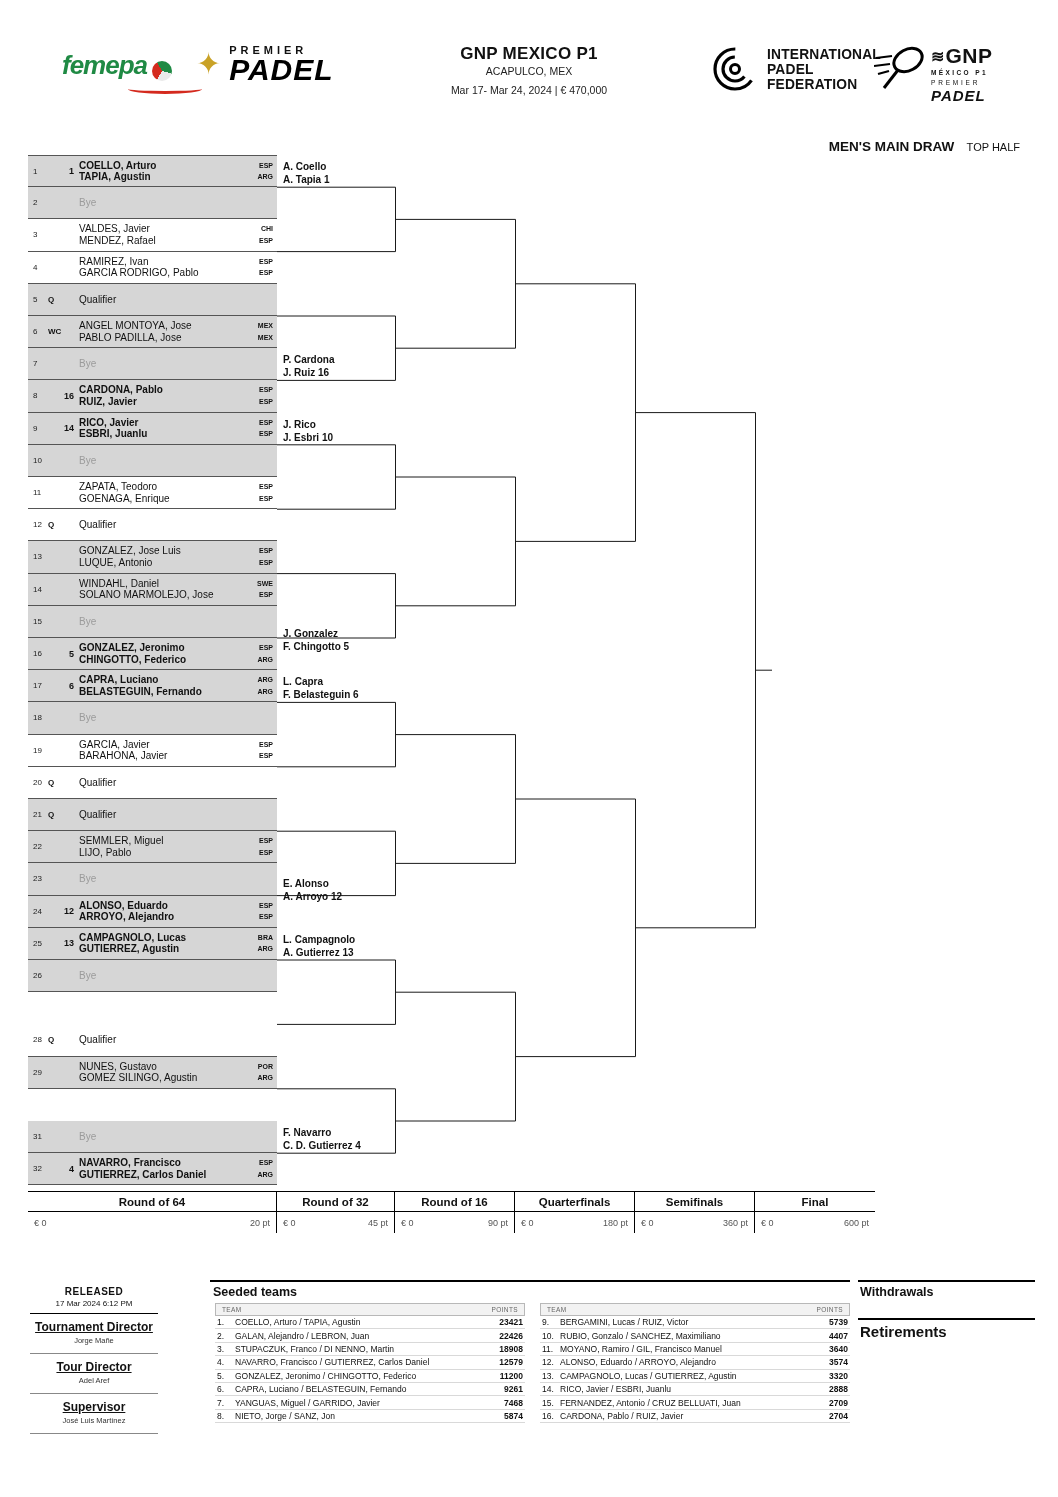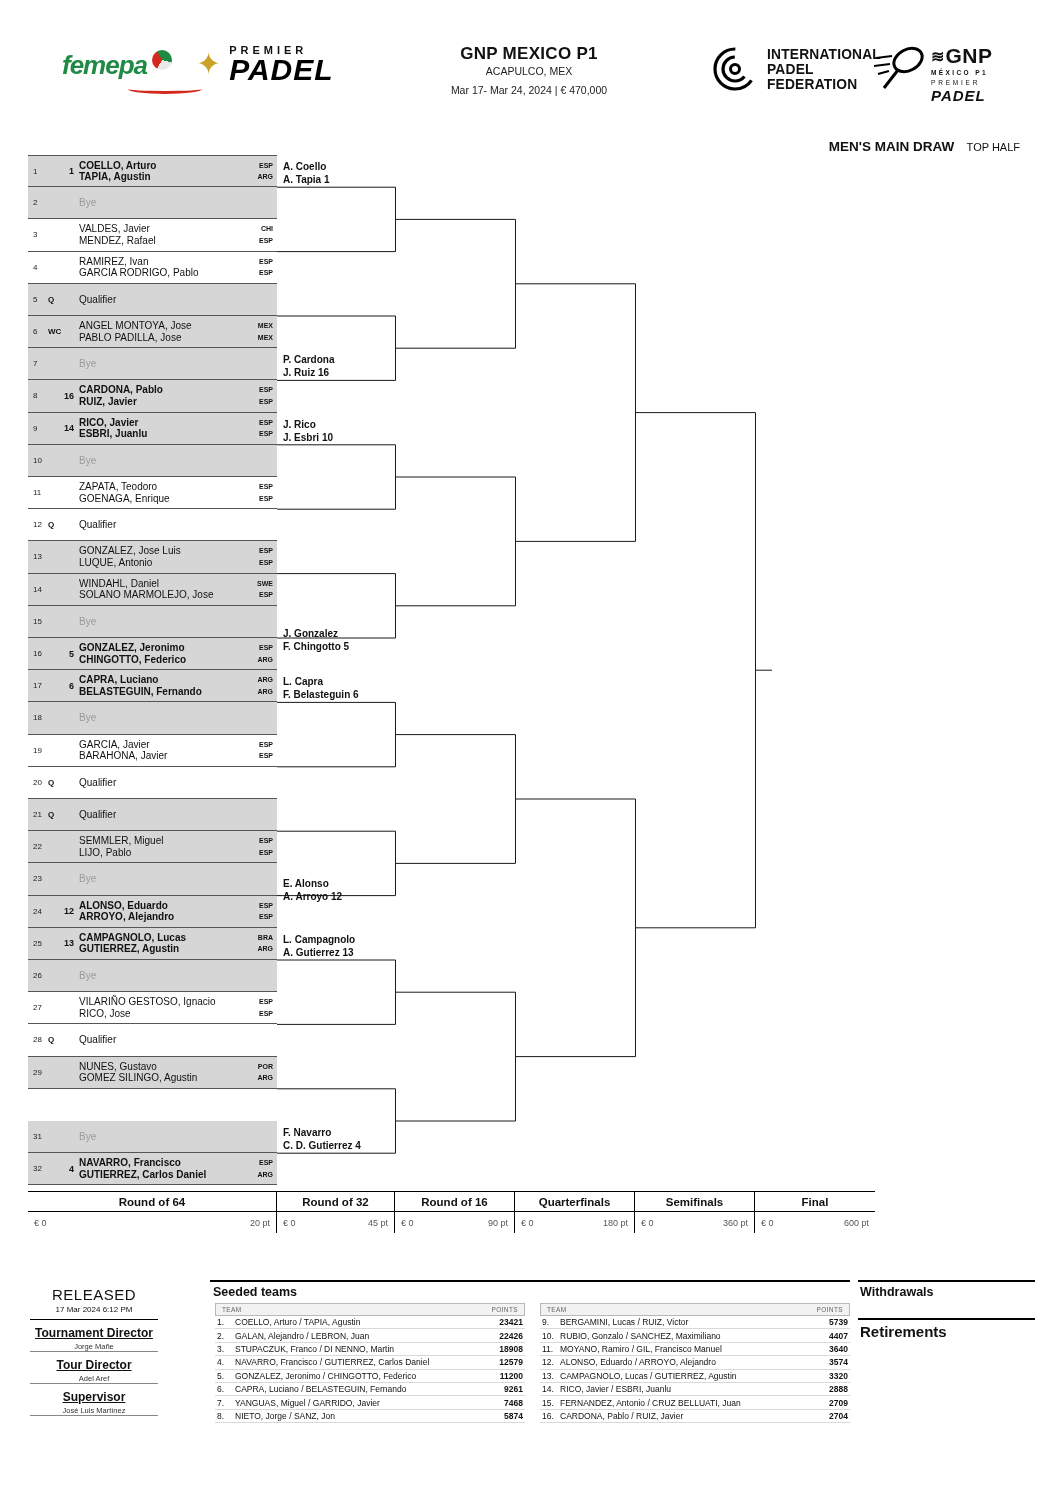--- a/index.html
+++ b/index.html
@@ -2,21 +2,21 @@
 <html><head>
 <meta charset="utf-8">
 <title>GNP MEXICO P1</title>
 <style>
   *{margin:0;padding:0;box-sizing:border-box}
   body{background:#fff}
   .page{position:relative;width:1058px;height:1497px;background:#fff;overflow:hidden;
         font-family:"Liberation Sans",sans-serif;color:#111}
 
   
-  .femepa{position:absolute;left:62px;top:50px;display:flex;align-items:flex-start;gap:5px}
+  .femepa{position:absolute;left:62px;top:50px;display:flex;align-items:flex-end;gap:5px}
   .femepa-text{font-size:26px;font-weight:bold;font-style:italic;color:#1f8a44;letter-spacing:-1px;position:relative}
   .femepa-swoosh{position:absolute;left:66px;top:34px;width:74px;height:10px;border-bottom:3px solid #d42a1e;border-radius:50%}
   .femepa-orb{width:20px;height:20px;border-radius:50%;
       background:conic-gradient(from 210deg,#d42a1e 0 120deg,#1f8a44 120deg 255deg,#e9e9e9 255deg 360deg)}
   .pp{position:absolute;left:196px;top:44px;display:flex;align-items:center;gap:8px}
   .pp-emblem{font-size:30px;line-height:30px;color:#c9a227}
   .pp-premier{font-size:11px;font-weight:bold;letter-spacing:4px;color:#111}
   .pp-padel{font-size:30px;font-weight:900;font-style:italic;letter-spacing:1px;line-height:27px;color:#000}
   .hc{position:absolute;left:379px;top:44px;width:300px;text-align:center}
   .hc-title{font-size:17px;font-weight:bold;letter-spacing:.3px}
@@ -62,24 +62,24 @@
   .rcol{flex:none}
   .rcol:not(:last-child){border-right:1px solid #000}
   .rcol-label{height:20px;border-bottom:1px solid #000;display:flex;align-items:center;justify-content:center;
       font-size:11.5px;font-weight:bold}
   .rcol-vals{height:21px;display:flex;align-items:center;justify-content:space-between;padding:0 6px;
       font-size:9px;color:#555}
 
   
   .thick{position:absolute;height:2px;background:#000}
   .credits{position:absolute;left:30px;top:1286px;width:128px;text-align:center}
-  .cr-released{font-size:15px;font-weight:normal;letter-spacing:.5px}
+  .cr-released{font-size:10px;font-weight:bold;letter-spacing:.5px}
   .cr-date{font-size:8px;margin-top:2px;padding-bottom:5px;border-bottom:1px solid #000}
   .cr-title{font-size:12px;font-weight:bold;text-decoration:underline;margin-top:6px}
-  .cr-name{font-size:7.5px;color:#333;margin-top:2px;padding-bottom:0;border-bottom:1px solid #888}
+  .cr-name{font-size:7.5px;color:#333;margin-top:2px;padding-bottom:8px;border-bottom:1px solid #888}
   .seededhead{position:absolute;left:213px;top:1285px;font-size:12.5px;font-weight:bold}
   .wdhead{position:absolute;left:860px;top:1285px;font-size:12.5px;font-weight:bold}
   .rthead{position:absolute;left:860px;top:1323px;font-size:15px;font-weight:bold}
   .steams{position:absolute;top:1303px;width:310px}
   .st-head{display:flex;justify-content:space-between;align-items:center;height:13px;background:#f2f2f2;
       border:1px solid #b8b8b8;font-size:6.5px;color:#666;letter-spacing:.4px;padding:0 6px}
   .st-row{display:flex;align-items:center;height:13.4px;border-bottom:1px solid #d9d9d9;font-size:8.5px;white-space:nowrap}
   .st-num{flex:none;width:20px;padding-left:2px}
   .st-team{flex:1;overflow:hidden}
   .st-pts{margin-left:auto;font-weight:bold;padding-right:2px}
@@ -382,33 +382,20 @@
       </span>
       <span class="cc">
         <span>BRA</span>
         <span>ARG</span>
       </span>
     </div>
   <div class="slot g" style="top:960px">
       <span class="sn">26</span>
       <span class="bye">Bye</span>
     </div>
-  <div class="slot" style="top:992.2px">
-      <span class="sn">27</span>
-      <span class="stg"></span>
-      <span class="ssd"></span>
-      <span class="nm">
-        <span>VILARIÑO GESTOSO, Ignacio</span>
-        <span>RICO, Jose</span>
-      </span>
-      <span class="cc">
-        <span>ESP</span>
-        <span>ESP</span>
-      </span>
-    </div>
   <div class="slot" style="top:1024.4px">
       <span class="sn">28</span>
       <span class="stg">Q</span>
       <span class="qual">Qualifier</span>
     </div>
   <div class="slot g" style="top:1056.6px">
       <span class="sn">29</span>
       <span class="stg"></span>
       <span class="ssd"></span>
       <span class="nm">

